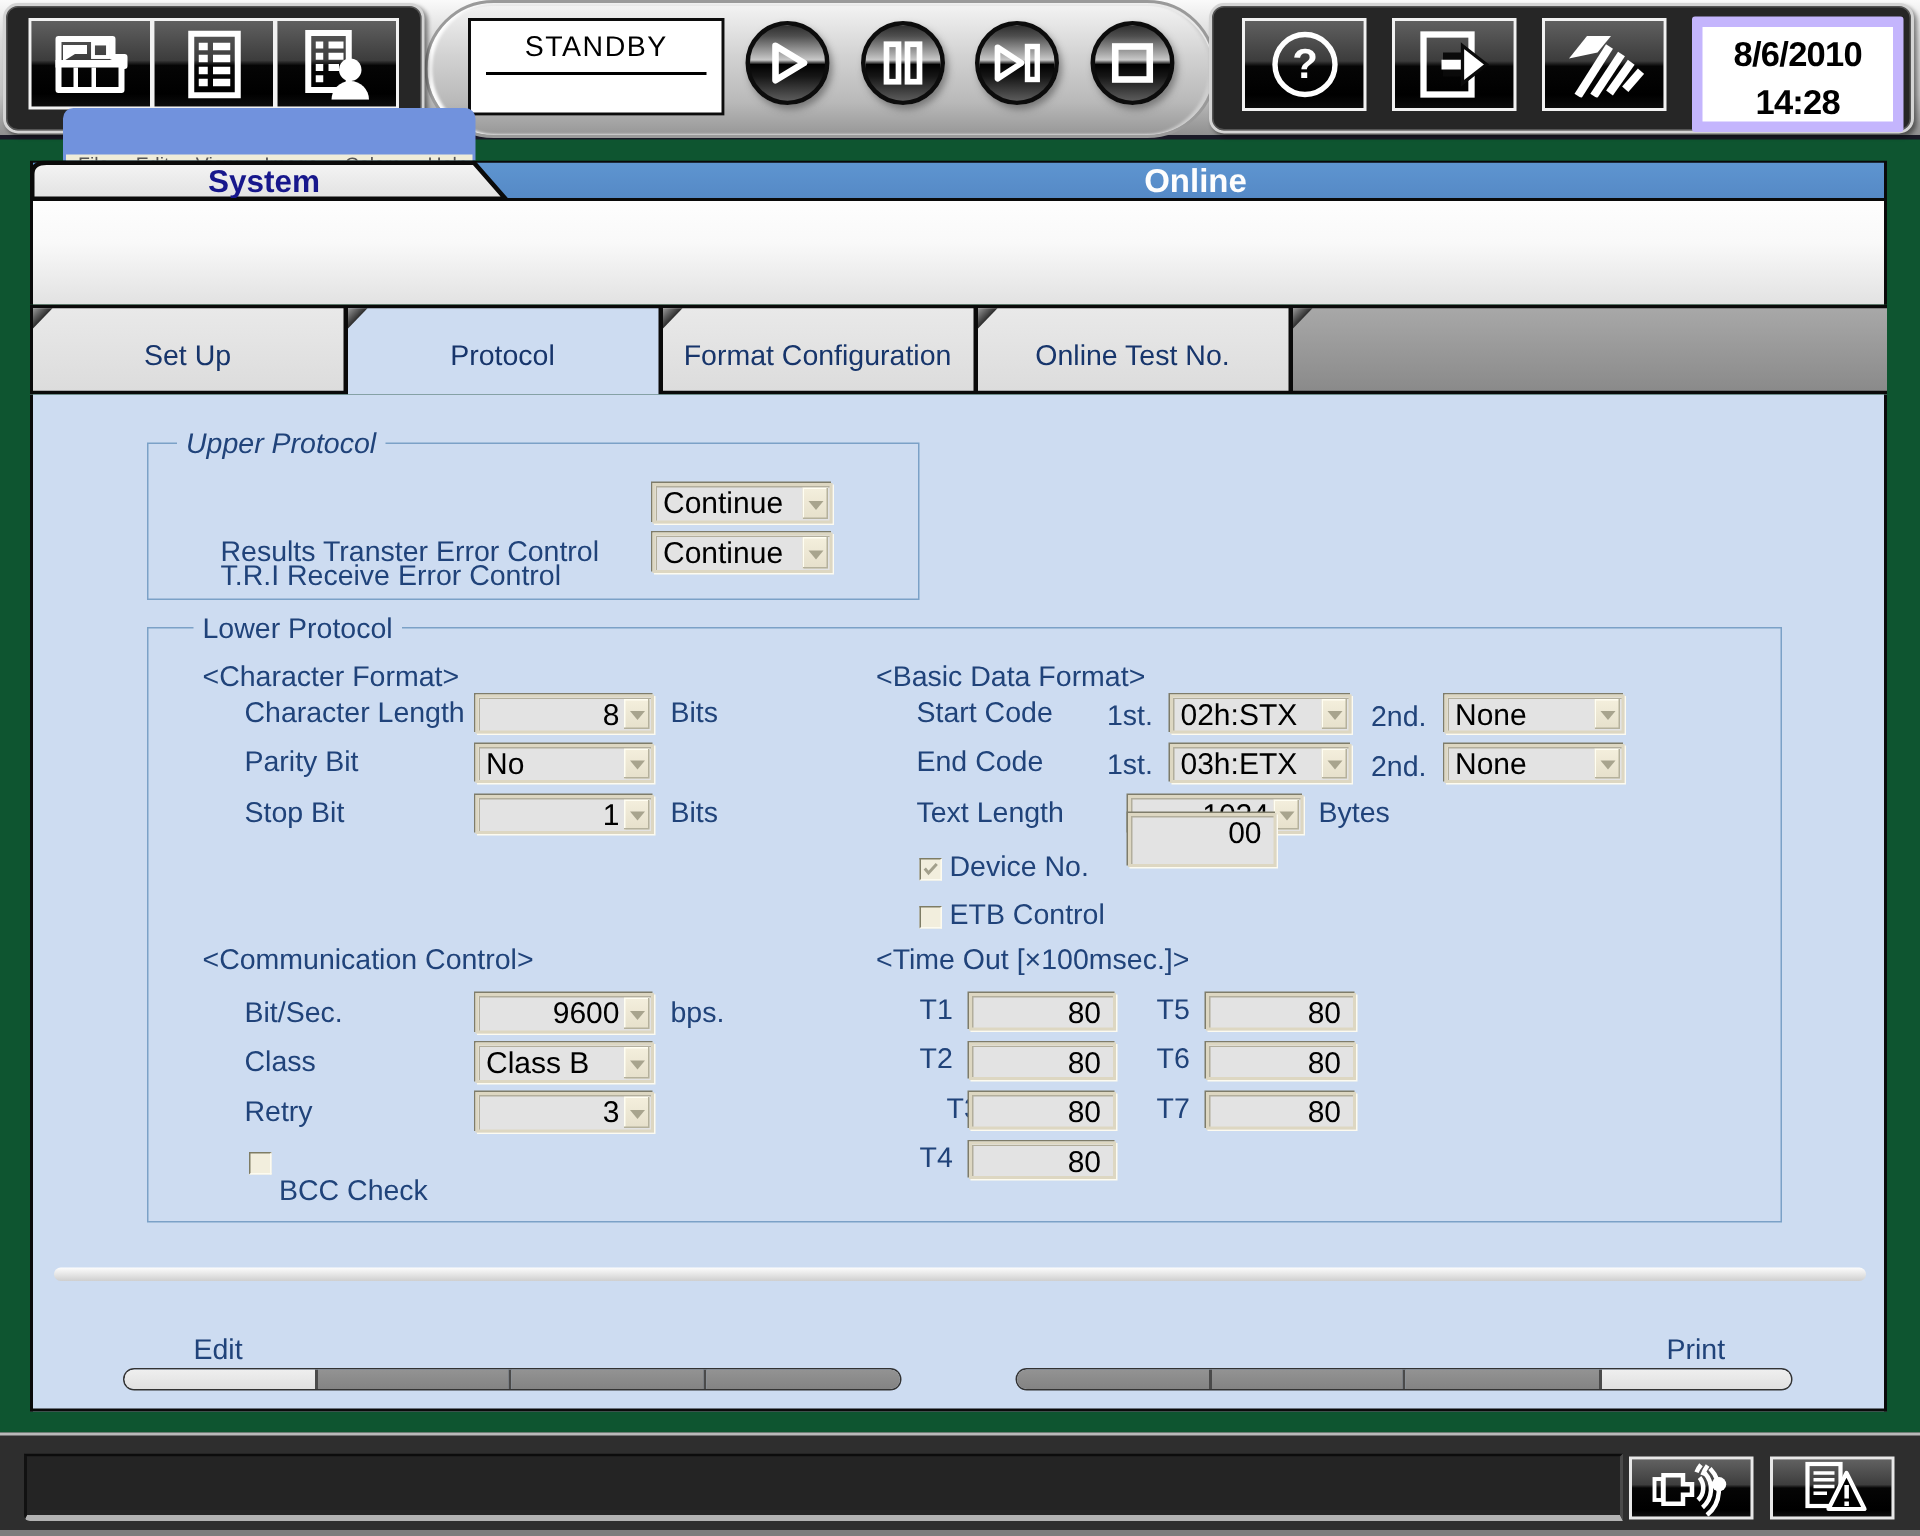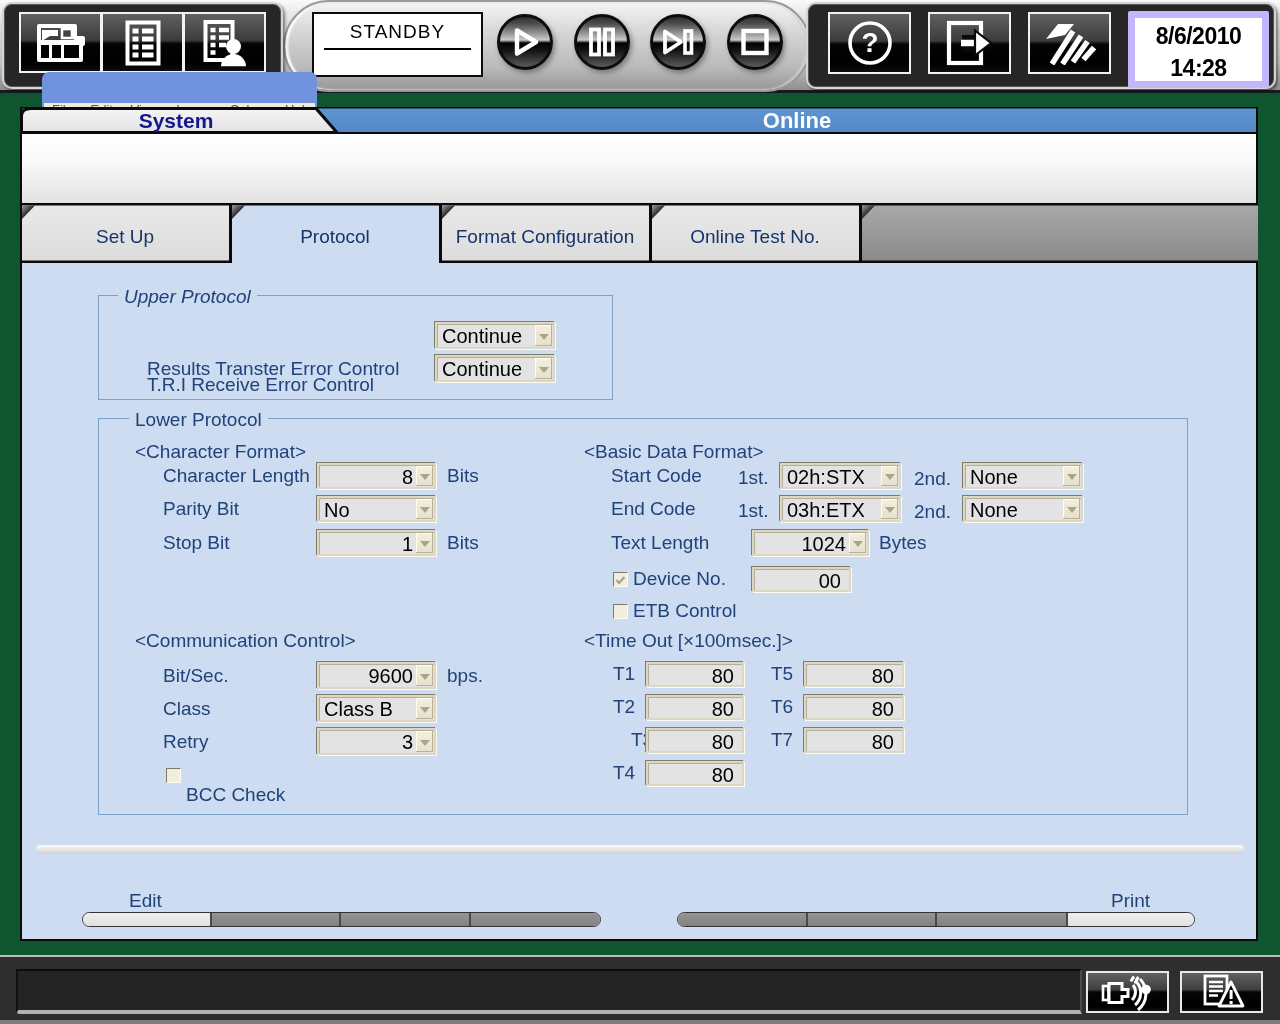--- a/index.html
+++ b/index.html
@@ -297,21 +297,21 @@
     <span class="r">1024</span>
     <span class="ab">
       <i></i>
     </span>
   </div>
 <div class="lb" style="left:879px;top:532px;">Bytes</div>
 <div class="cb" style="left:613px;top:572px;"><svg width="13" height="13" viewBox="0 0 13 13">
       <path d="M2.5 6 L5 9 L10.5 3" fill="none" stroke="#a3a08c" stroke-width="2"></path>
     </svg></div>
 <div class="lb" style="left:633px;top:568px;">Device No.</div>
-<div class="fld" style="left:752px;top:567px;width:99px;height:25px;">
+<div class="fld" style="left:752px;top:542px;width:99px;height:36px;">
     <span class="rr">00</span>
   </div>
 <div class="cb" style="left:613px;top:604px;"></div>
 <div class="lb" style="left:633px;top:600px;">ETB Control</div>
 
 <div class="lb" style="left:135px;top:630px;">&lt;Communication Control&gt;</div>
 <div class="lb" style="left:163px;top:665px;">Bit/Sec.</div>
 <div class="fld" style="left:317px;top:662px;width:119px;height:27px;">
     <span class="r">9600</span>
     <span class="ab">

